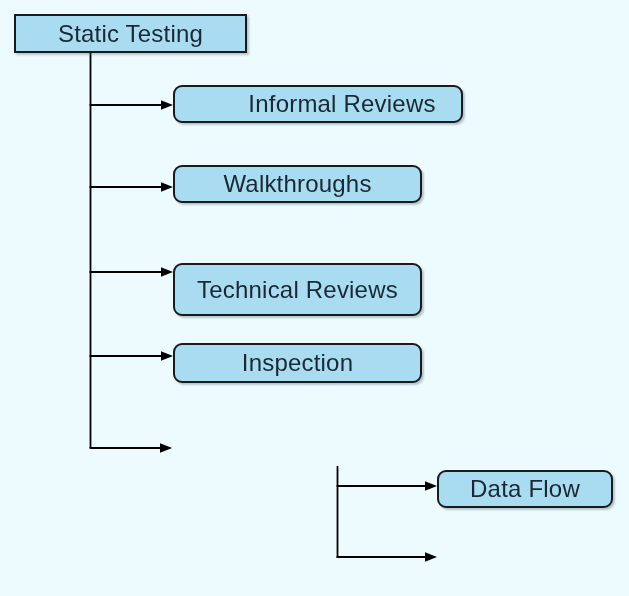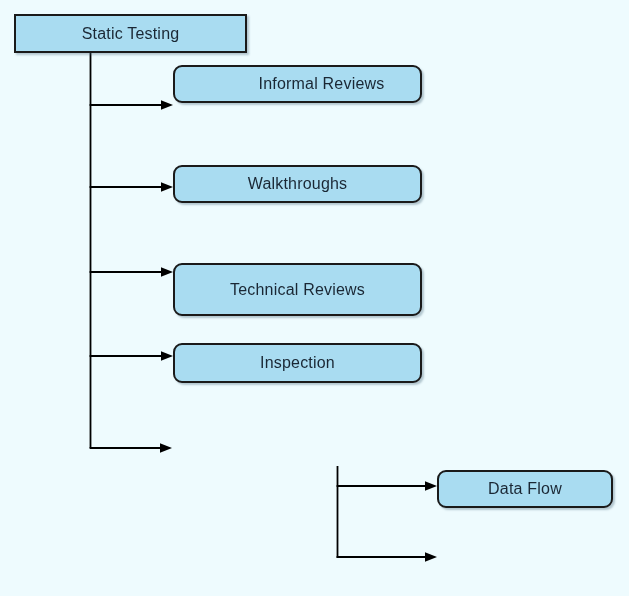--- a/index.html
+++ b/index.html
@@ -29,21 +29,21 @@
     border: 2px solid #1a1a1a;
     display: flex;
     align-items: center;
     justify-content: center;
     box-shadow: 2px 2px 2px rgba(70, 100, 120, 0.35);
   }
   .node.rounded {
     border-radius: 9px;
   }
   .node .label {
-    font-size: 16px;
+    font-size: 24px;
     color: #1a2734;
     white-space: nowrap;
     letter-spacing: 0.2px;
   }
 </style>
 </head>
 <body>
 
 <div class="canvas">
 
@@ -72,21 +72,21 @@
     <polygon points="437,486 425,481.2 425,490.8" fill="#000000"></polygon>
 
     <line x1="336.6" y1="557" x2="426" y2="557" stroke="#000000" stroke-width="1.8"></line>
     <polygon points="437,557 425,552.2 425,561.8" fill="#000000"></polygon>
   </svg>
 
   <div class="node" style="left:14px; top:14px; width:233px; height:39px;">
     <span class="label">Static Testing</span>
   </div>
 
-  <div class="node rounded" style="left:173px; top:65px; width:249px; height:38px;padding-left:48px;">
+  <div class="node rounded" style="left:173px; top:85px; width:290px; height:38px;padding-left:48px;">
     <span class="label">Informal Reviews</span>
   </div>
 
   <div class="node rounded" style="left:173px; top:165px; width:249px; height:38px;">
     <span class="label">Walkthroughs</span>
   </div>
 
   <div class="node rounded" style="left:173px; top:247px; width:249px; height:53px;margin-top:16px;">
     <span class="label">Technical Reviews</span>
   </div>

